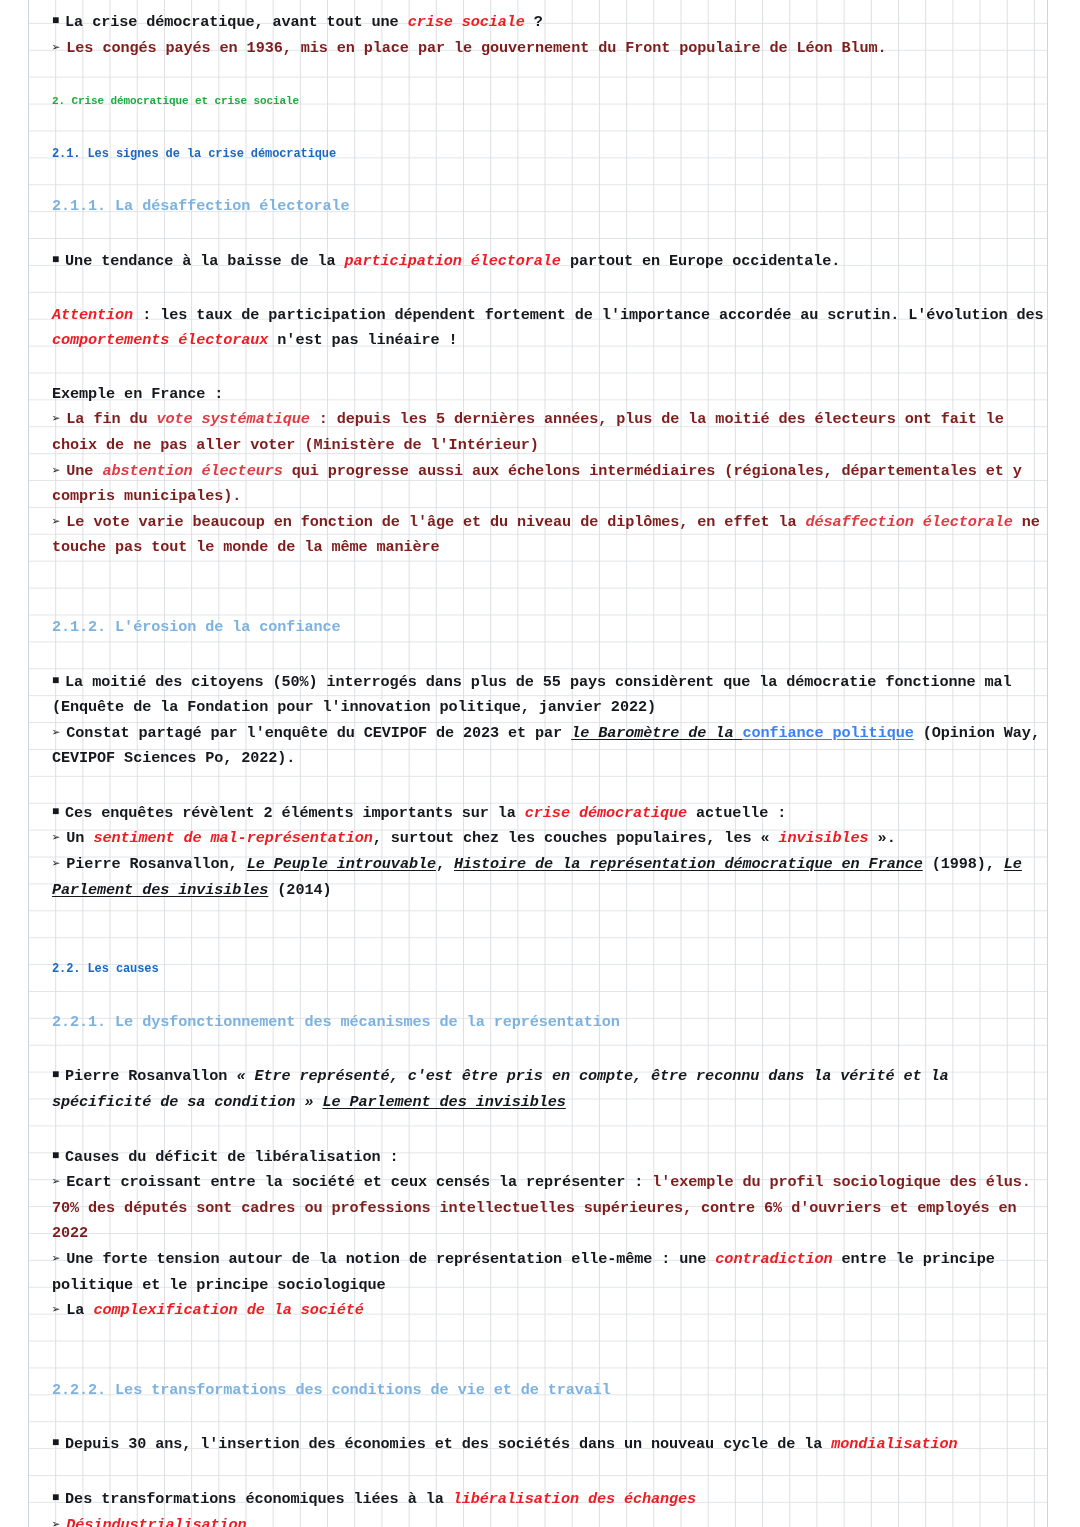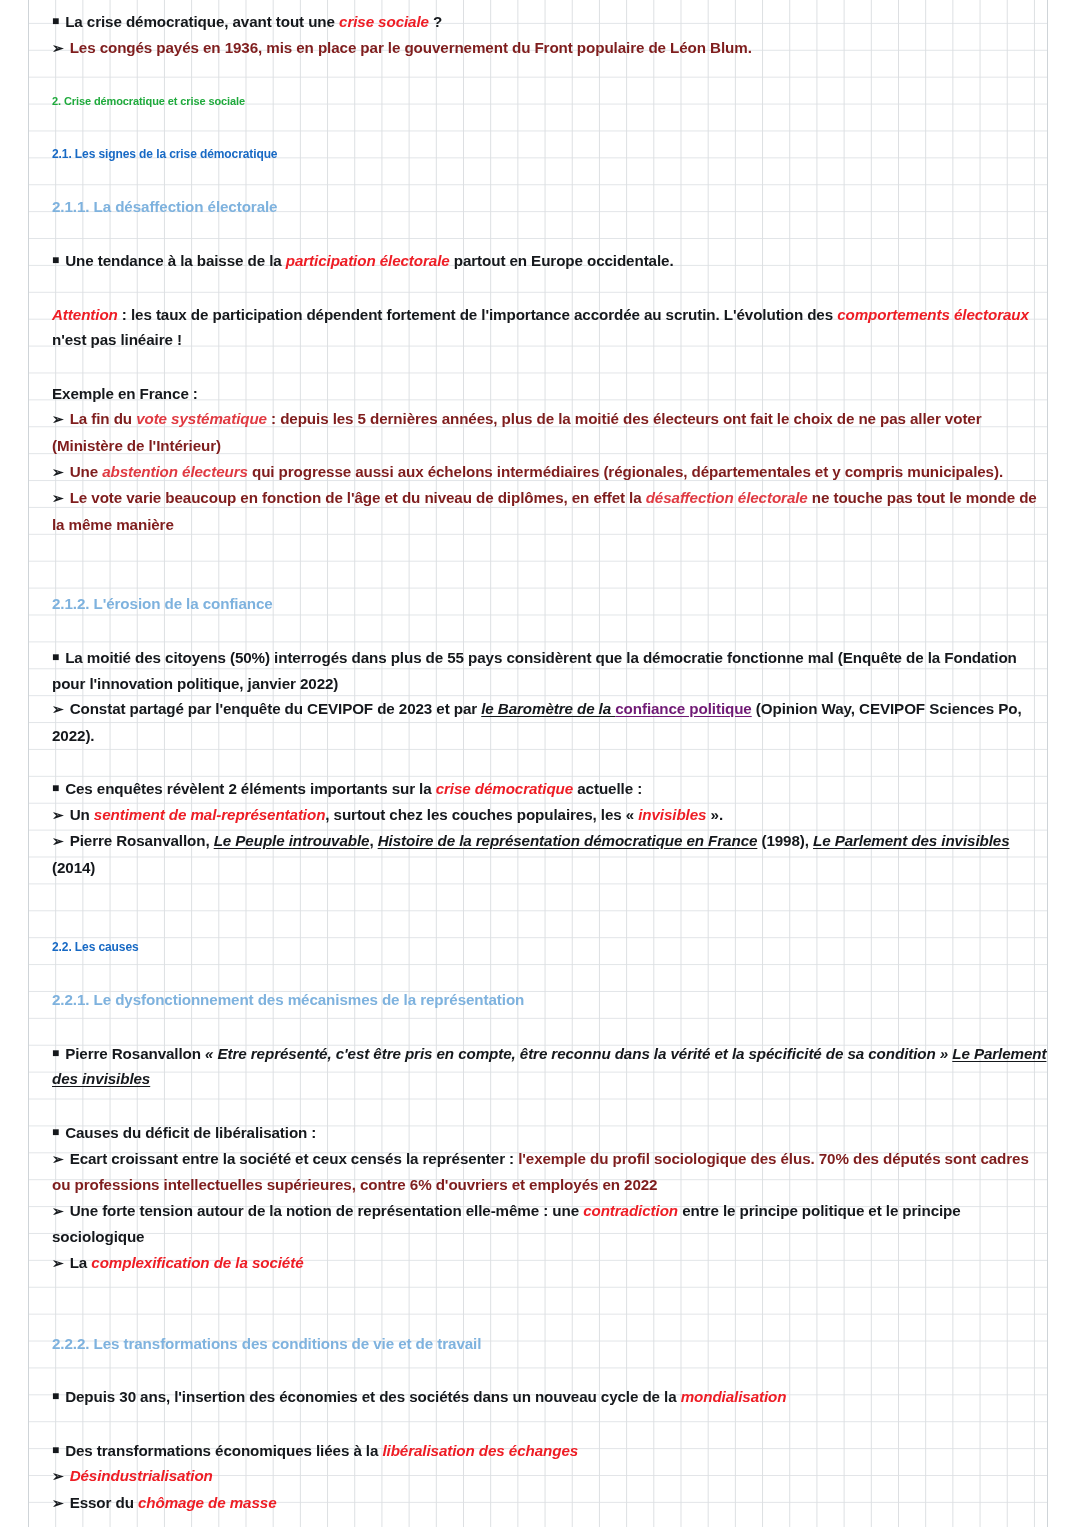--- a/index.html
+++ b/index.html
@@ -14,20 +14,21 @@
     font-family: "Liberation Sans", sans-serif;
   }
 
   
   #page {
     position: relative;
     width: 1080px;
     height: 1527px;
     background-color: #ffffff;
     overflow: hidden;
+    font-family: Liberation Mono, monospace;
   }
   #grid {
     position: absolute;
     left: 28px;
     top: 0;
     width: 1020px;
     height: 1527px;
     background-image:
       linear-gradient(to right, #dcdfe2 1px, transparent 1px),
       linear-gradient(to bottom, #e2e5e8 1px, transparent 1px);
@@ -137,21 +138,21 @@
     font-style: italic;
     font-weight: 700;
   }
   .ital-und {
     font-style: italic;
     font-weight: 700;
     text-decoration: underline;
     text-underline-offset: 2px;
   }
   .red-und {
-    color: #701a75;
+    color: #3b82f6;
     font-weight: 700;
     text-decoration: underline;
     text-underline-offset: 2px;
   }
 
   
   .sp-sm { height: 26px; }
   .sp-md { height: 27px; }
   .sp-lg { height: 28px; }
 </style>

